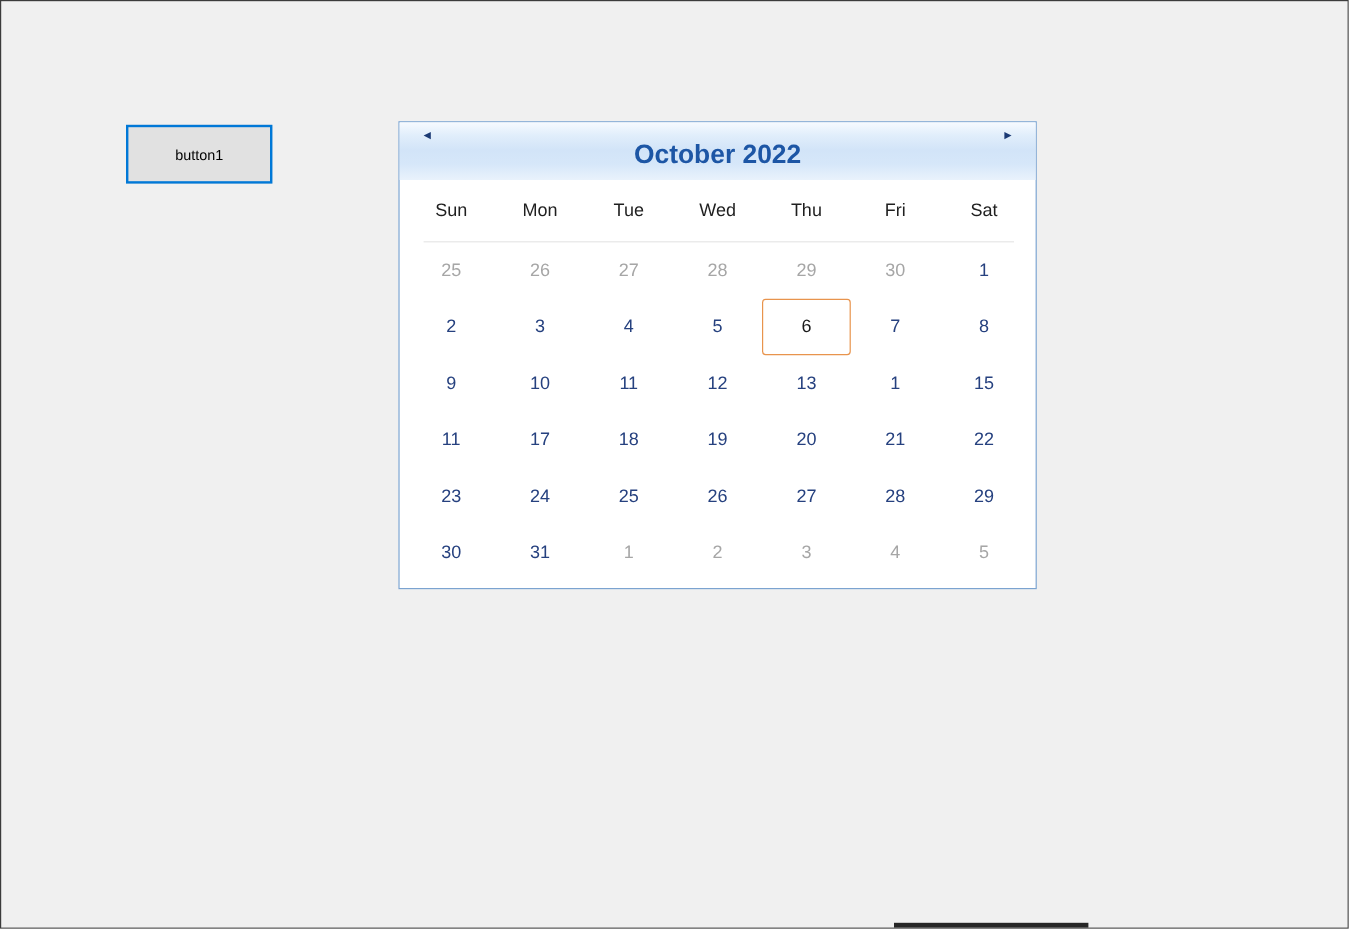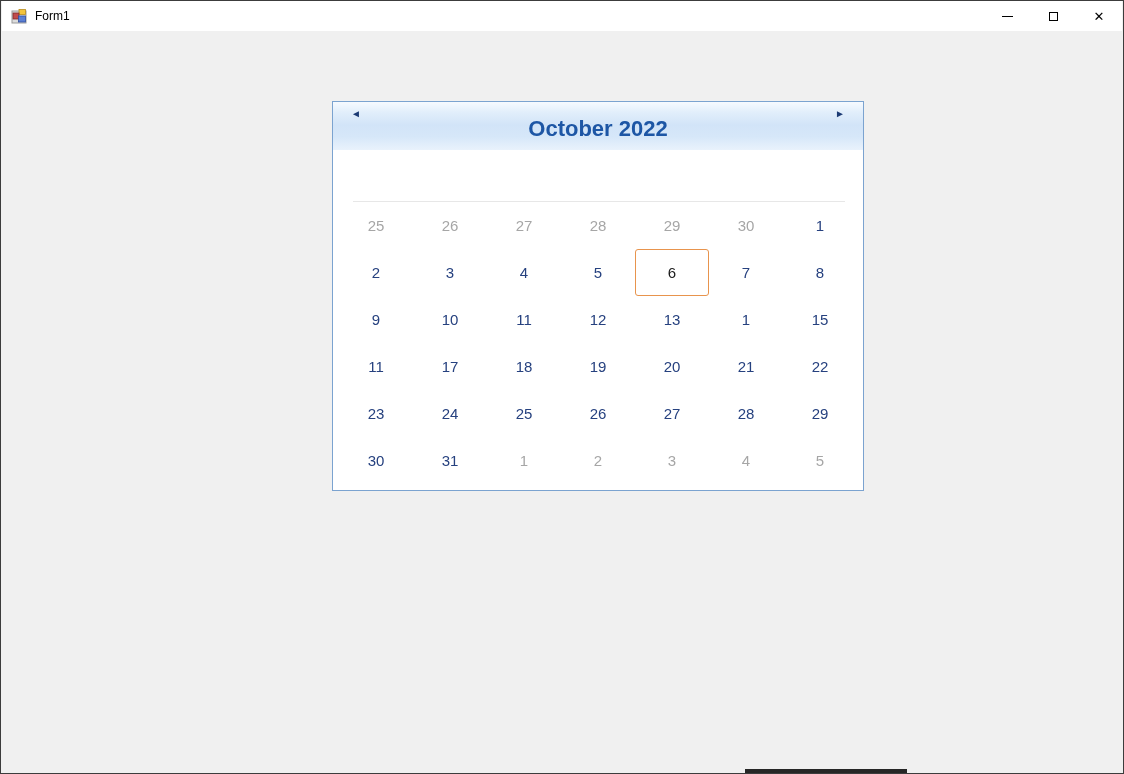--- a/index.html
+++ b/index.html
@@ -48,48 +48,38 @@
                 color:#1a1a1a; background:#ffffff; }
   
   .bottom-artifact { position:absolute; left:744px; bottom:0; width:162px; height:4px;
                      background:#262626; }
 </style>
 </head>
 <body>
 
 <div class="window">
 
-  <div class="titlebar">
-    <svg class="app-icon" viewBox="0 0 16 16">
-      <rect x="1" y="3" width="14" height="12" fill="#dcdcdc" stroke="#9a9a9a" stroke-width="1"></rect>
-      <rect x="8" y="1.5" width="6.5" height="5" fill="#f2c33c" stroke="#b98d1e" stroke-width="0.8"></rect>
-      <rect x="2" y="5" width="6" height="6" fill="#c14b4b" stroke="#7e2a2a" stroke-width="0.8"></rect>
-      <rect x="7.5" y="8" width="7" height="6" fill="#5b7fd4" stroke="#2f4fa0" stroke-width="0.8"></rect>
-    </svg>
-    <span class="title-text">Form1</span>
-    <div class="win-controls">
-      <div class="win-btn">
-          <span class="glyph-min"></span>
-        </div>
-      <div class="win-btn">
-          <span class="glyph-max"></span>
-        </div>
-      <div class="win-btn">
-          <span class="glyph-close">✕</span>
-        </div>
-    </div>
-  </div>
 
+  <button class="btn1">button1</button>
 
   <div class="calendar">
     <div class="cal-header">
       <span class="cal-arrow prev">◄</span>
       <span class="cal-title">October 2022</span>
       <span class="cal-arrow next">►</span>
     </div>
+    <div class="daynames">
+        <div class="dayname">Sun</div>
+        <div class="dayname">Mon</div>
+        <div class="dayname">Tue</div>
+        <div class="dayname">Wed</div>
+        <div class="dayname">Thu</div>
+        <div class="dayname">Fri</div>
+        <div class="dayname">Sat</div>
+      </div>
     <div class="dn-sep"></div>
     <div class="dategrid">
         <div class="cell muted">25</div>
         <div class="cell muted">26</div>
         <div class="cell muted">27</div>
         <div class="cell muted">28</div>
         <div class="cell muted">29</div>
         <div class="cell muted">30</div>
         <div class="cell">1</div>
         <div class="cell">2</div>

